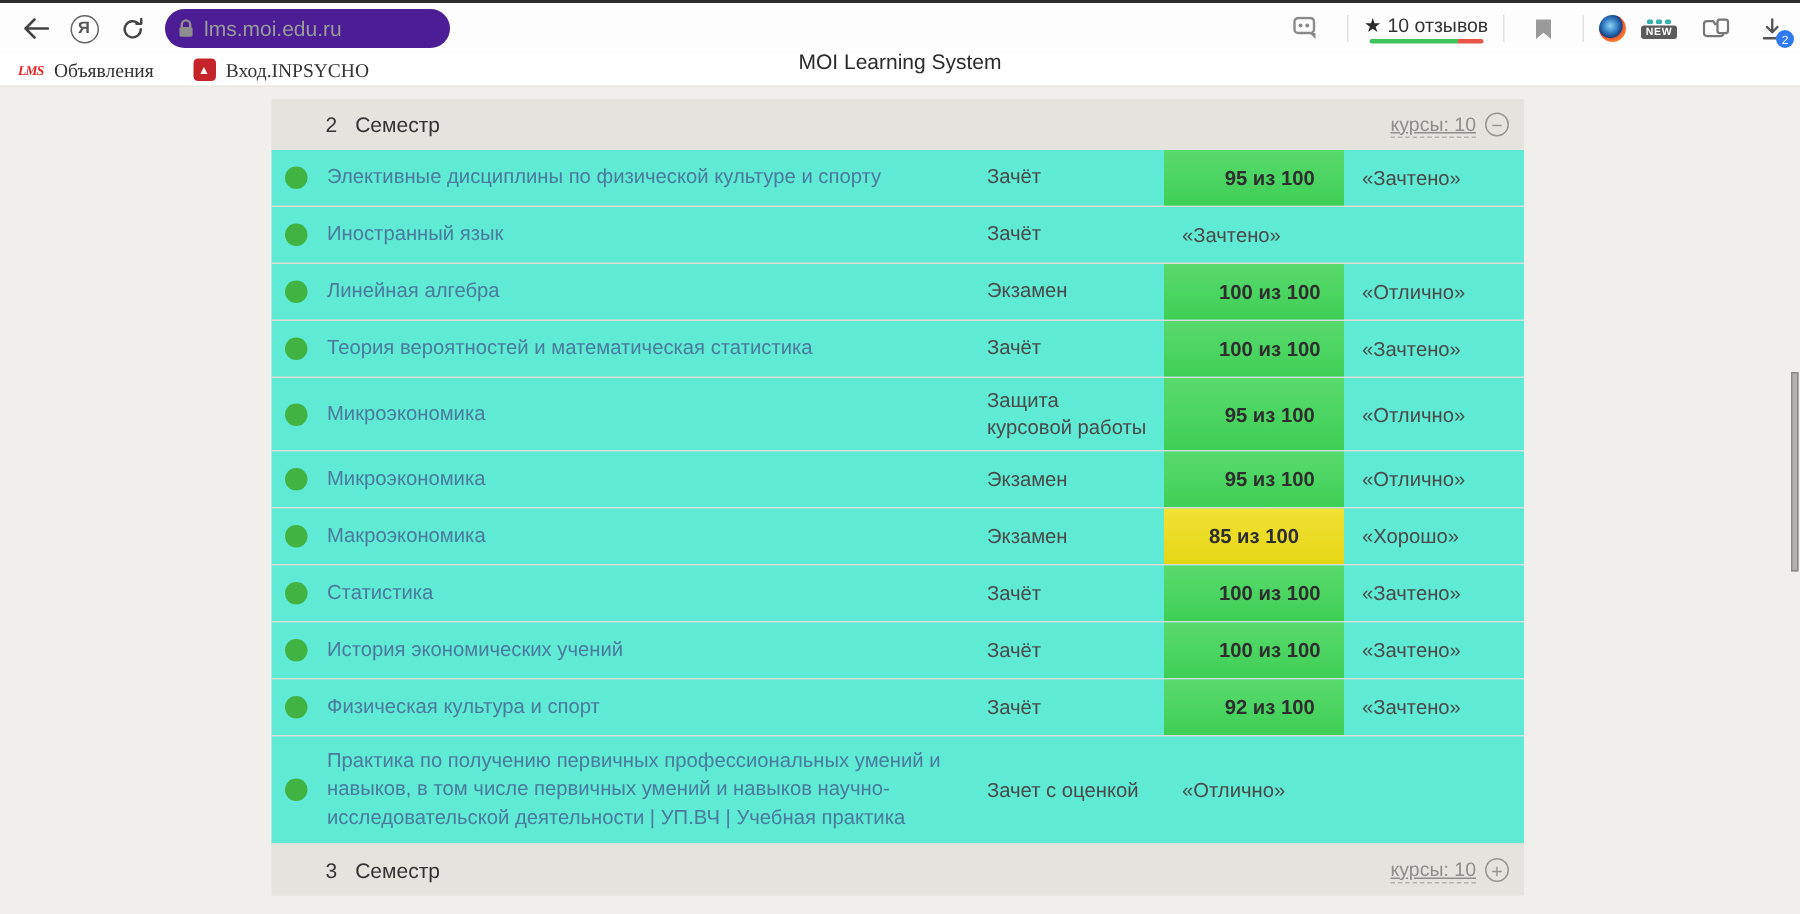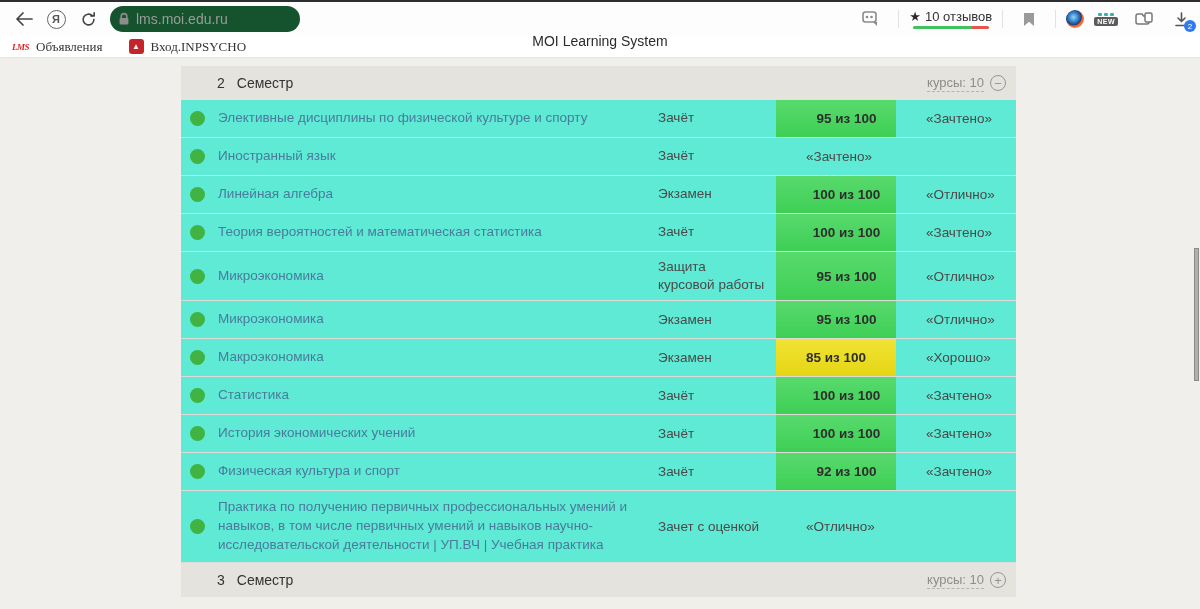--- a/index.html
+++ b/index.html
@@ -4,21 +4,21 @@
 <style>
   * { margin:0; padding:0; box-sizing:border-box; }
   html,body { width:1200px; height:609px; overflow:hidden; font-family:"Liberation Sans", sans-serif; }
   body { background:#f1efeb; position:relative; }
 
   
   .window-edge { height:2px; background:#2e2e2e; }
   .browser-bar { height:34px; background:#fdfdfd; display:flex; align-items:center; padding:0 8px; position:relative; }
   .nav-icon { width:26px; height:26px; display:flex; align-items:center; justify-content:center; color:#444; font-size:17px; cursor:pointer; margin:0 3px; }
   .ya-circle { width:19px; height:19px; border:1.6px solid #666; border-radius:50%; display:flex; align-items:center; justify-content:center; font-size:11px; color:#555; font-weight:bold; }
-  .addr-pill { background:#14532d; border-radius:14px; height:26px; display:flex; align-items:center; padding:0 12px 0 8px; margin-left:6px; gap:6px; min-width:190px; cursor:text; }
+  .addr-pill { background:#4c1d95; border-radius:14px; height:26px; display:flex; align-items:center; padding:0 12px 0 8px; margin-left:6px; gap:6px; min-width:190px; cursor:text; }
   .addr-url { color:#9b9b9b; font-size:14px; }
   .tab-title { position:absolute; left:50%; top:50%; transform:translate(-50%,-50%); font-size:14px; color:#2b2b2b; white-space:nowrap;margin-top:22px; }
   .right-icons { margin-left:auto; display:flex; align-items:center; gap:10px; }
   .v-sep { width:1px; height:18px; background:#e2e2e2; }
   .reviews { display:flex; flex-direction:column; align-items:center; cursor:pointer; }
   .reviews-line { display:flex; align-items:center; gap:4px; font-size:13px; color:#333; }
   .star { font-size:13px; color:#2b2b2b; }
   .rating-bar { margin-top:2px; height:3px; width:76px; border-radius:2px; background:linear-gradient(90deg,#42c25c 0 78%,#e8564a 78% 100%); }
   .ext-circle { width:18px; height:18px; border-radius:50%; cursor:pointer;
      background:radial-gradient(circle at 42% 40%, #8fd6f4 0%, #2f78c0 34%, #16417e 52%, #ef5a33 57%, #f98a2b 76%, #f04e86 100%); }
@@ -36,34 +36,34 @@
   .lms-fav { color:#e02424; font-weight:bold; font-size:9px; letter-spacing:-0.5px; font-style:italic; }
   .psy-fav { width:15px; height:15px; background:#c6242b; border-radius:3px; color:#fff; font-size:8px; display:flex; align-items:center; justify-content:center; }
 
   
   .content { position:relative; height:551px; background:#f1efeb; padding-top:8px; }
   .grades-table { width:835px; margin-left:181px; }
   .sem-row { height:34px; background:#e5e3de; display:flex; align-items:center; padding:0 10px 0 36px; cursor:default; }
   .sem-num { font-size:14px; color:#333; }
   .sem-label { font-size:14px; color:#333; margin-left:12px; }
   .sem-right { margin-left:auto; display:flex; align-items:center; gap:6px; }
-  .courses-link { font-size:13px; color:#8f8d8a; border-bottom:1px dashed #b5b3af; cursor:pointer; padding-bottom:1px; }
+  .courses-link { font-size:13px; color:#8f8d8a; border-bottom:1px dashed #b5b3af; cursor:pointer; padding-bottom:1px;text-decoration:underline; }
   .toggle-circle { width:16px; height:16px; border:1.5px solid #979591; border-radius:50%; color:#979591; display:flex; align-items:center; justify-content:center; font-size:13px; line-height:1; cursor:pointer; }
 
   .course-row { display:grid; grid-template-columns:37px 440px 118px 120px 120px; background:#5eead4; border-bottom:1px solid #dedcd7; min-height:38px; align-items:center; }
   .dot-cell { display:flex; align-items:center; justify-content:flex-start; padding-left:9px; height:100%; }
   .status-dot { width:15px; height:15px; border-radius:50%; background:#40b342; }
   .course-name { font-size:13.5px; color:#4a7b9d; line-height:1.4; padding:7px 28px 7px 0; cursor:pointer; }
   .course-type { font-size:13.5px; color:#4a4a4a; line-height:1.35; padding:6px 10px 6px 0; }
   .badge-cell { height:100%; }
   .badge { height:100%; width:100%; display:flex; align-items:center; justify-content:center; font-size:13.5px; font-weight:bold; color:#2e2e2e; }
   .badge.green { background:linear-gradient(180deg,#58da6d 0%,#3ecf55 100%);padding-left:21px; }
   .badge.gray { background:linear-gradient(180deg,#f3f2f1 0%,#cfcdca 100%); }
   .badge.yellow { background:linear-gradient(180deg,#f1e235 0%,#e5d614 100%); }
-  .course-grade { font-size:13.5px; color:#4a4a4a; padding-left:30px; }
+  .course-grade { font-size:13.5px; color:#4a4a4a; padding-left:12px; }
 
   
   .scroll-thumb { position:absolute; right:1px; top:190px; width:5px; height:133px; background:#b2b0ad; border:1px solid #8d8b88; cursor:grab; }
 
   svg { display:block; }
 </style>
 </head>
 <body>
 
 <div class="window-edge"></div>

